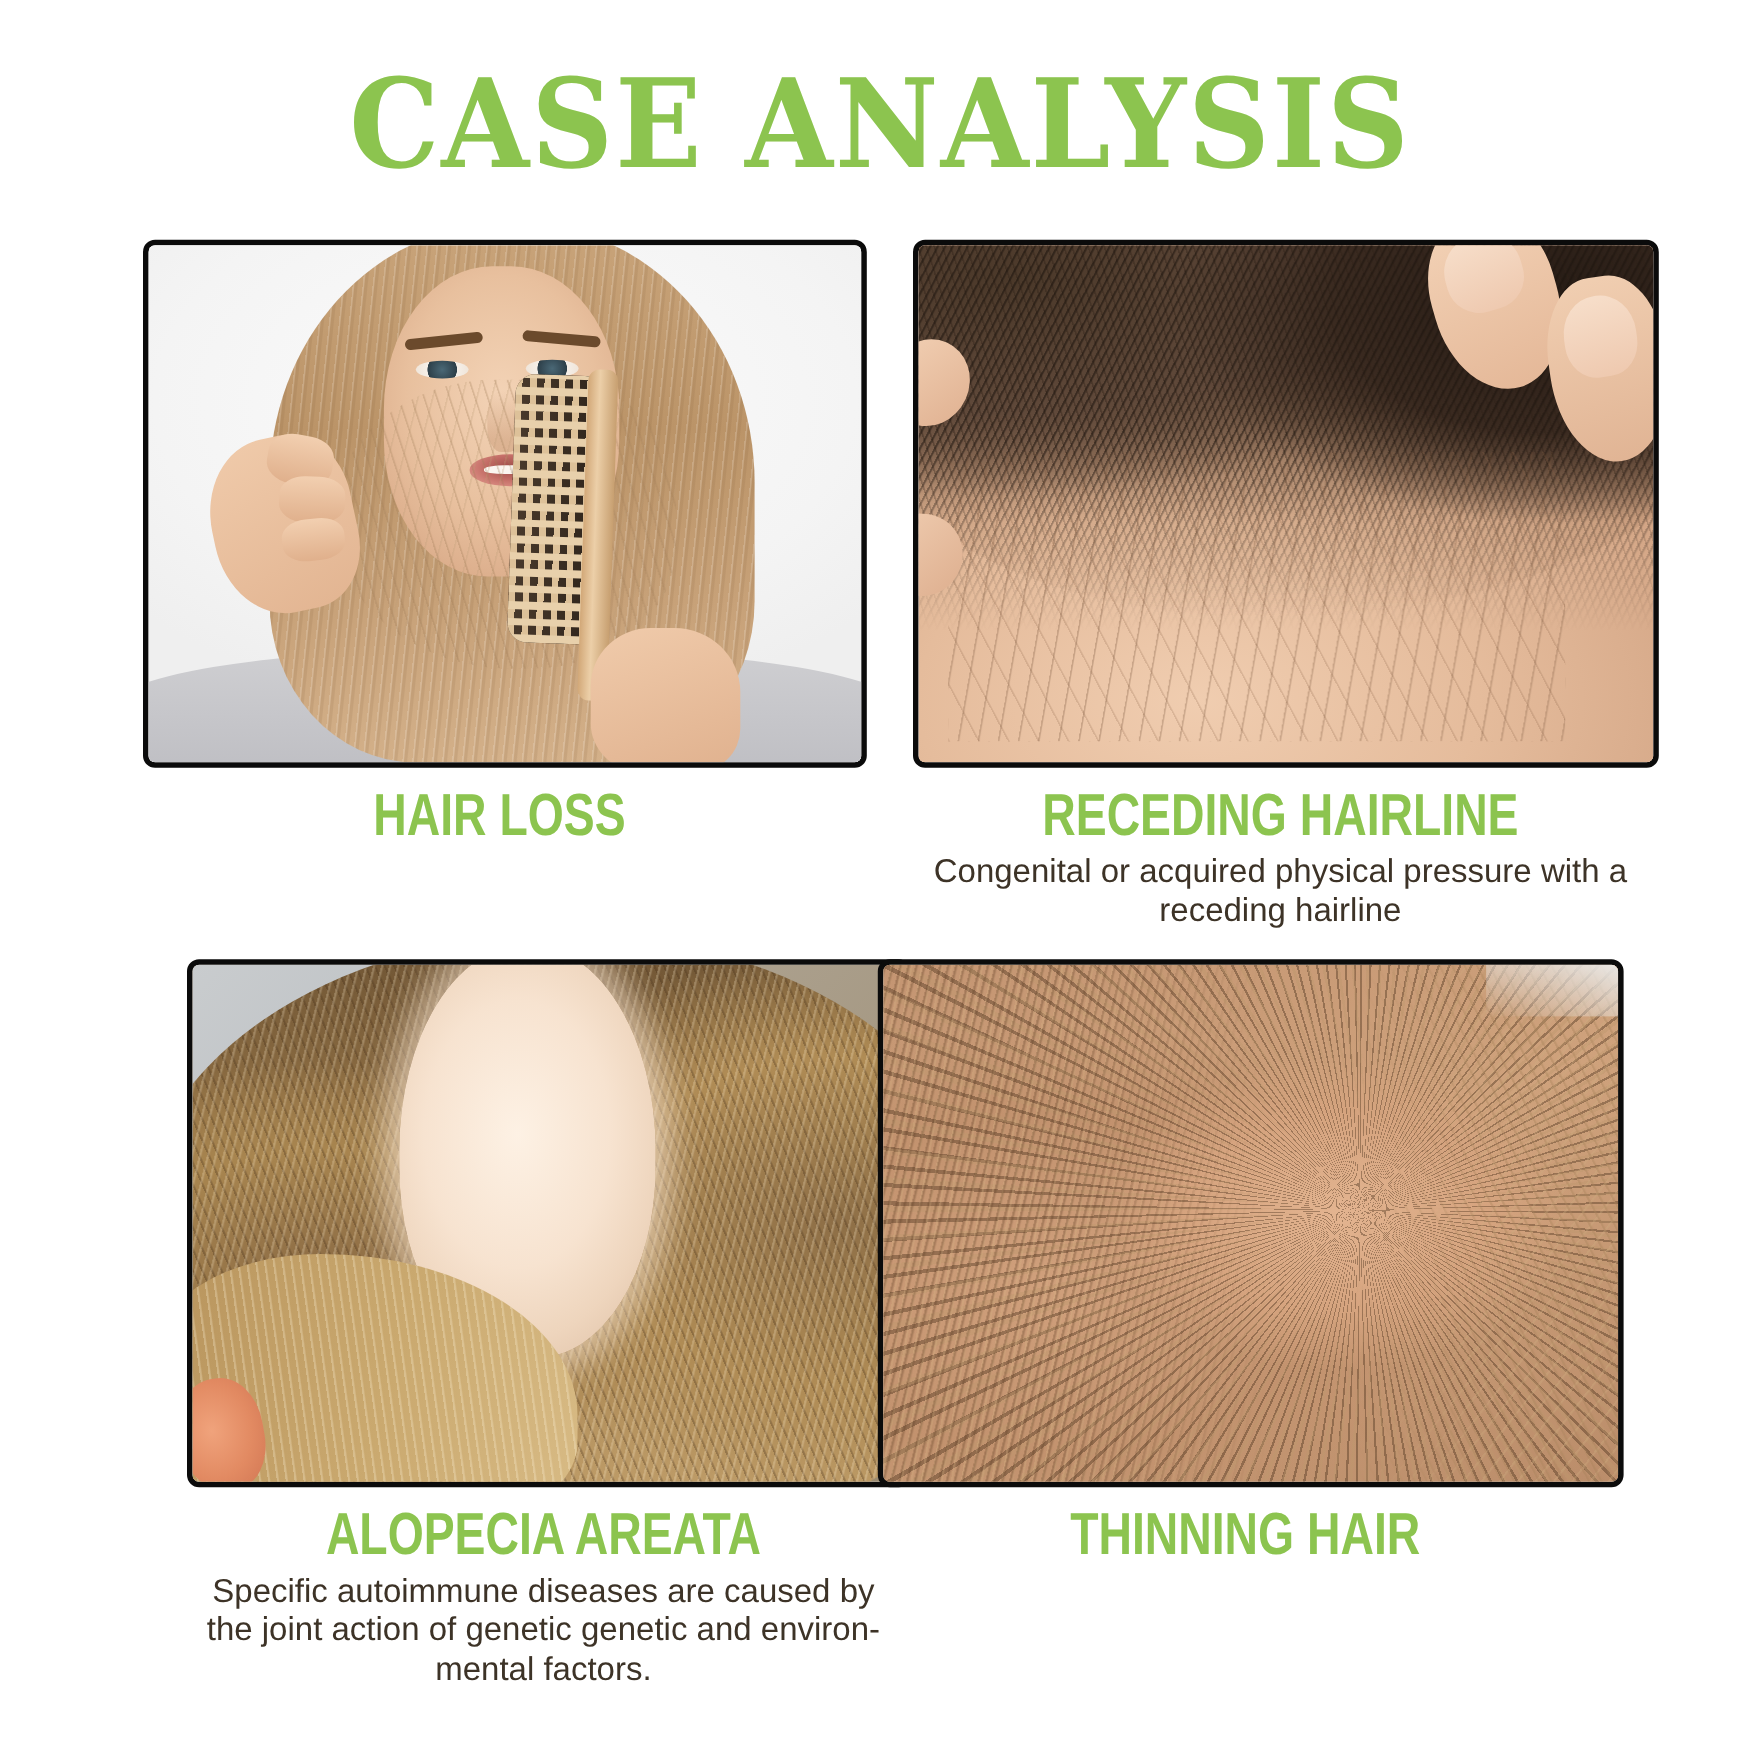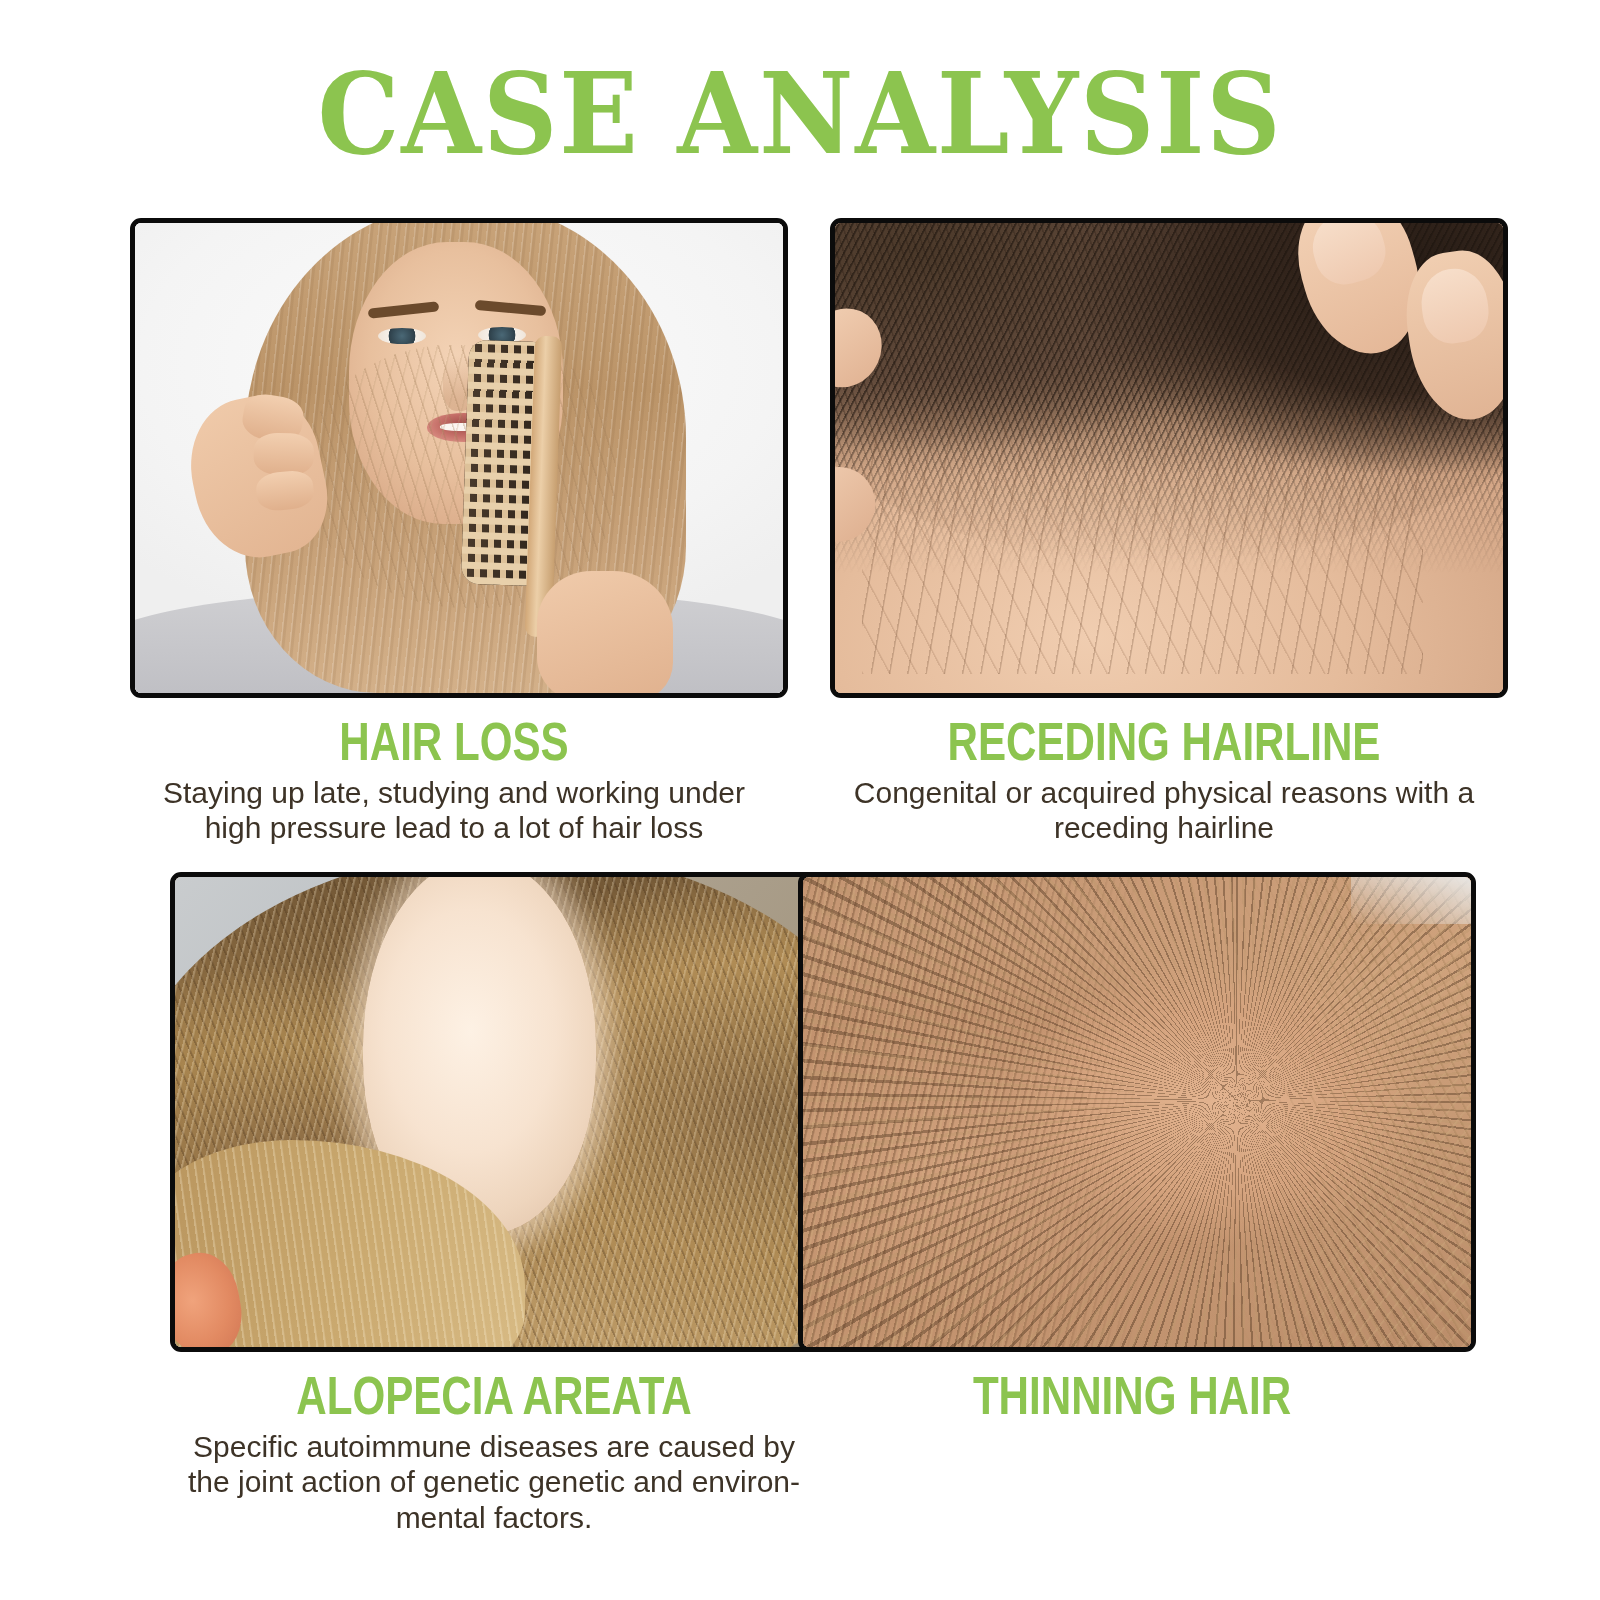--- a/index.html
+++ b/index.html
@@ -326,43 +326,41 @@
               <span class="finger f3"></span>
             </div>
           <div class="brush-head">
               <span class="brush-bristles"></span>
             </div>
           <div class="brush-handle"></div>
           <div class="hand-r"></div>
         </div>
       </div>
       <div class="heading">HAIR LOSS</div>
-      <div class="caption">Staying up late, studying and working under
-high pressure lead to a lot of hair loss</div>
     </div>
 
     <div class="cell cell-tr">
       <div class="photo-frame frame-h-top">
         <div class="photo p2">
           <div class="scalp"></div>
           <div class="hairmass"></div>
           <div class="strands"></div>
           <div class="sparse"></div>
           <div class="finger-a">
               <span class="nail"></span>
             </div>
           <div class="finger-b">
               <span class="nail"></span>
             </div>
           <div class="finger-c"></div>
           <div class="finger-d"></div>
         </div>
       </div>
       <div class="heading">RECEDING HAIRLINE</div>
-      <div class="caption">Congenital or acquired physical reasons with a
+      <div class="caption">Congenital or acquired physical pressure with a
 receding hairline</div>
     </div>
 
     <div class="cell cell-bl">
       <div class="photo-frame frame-h-bot">
         <div class="photo p3">
           <div class="bg"></div>
           <div class="head"></div>
           <div class="hairtex"></div>
           <div class="patch-soft"></div>

